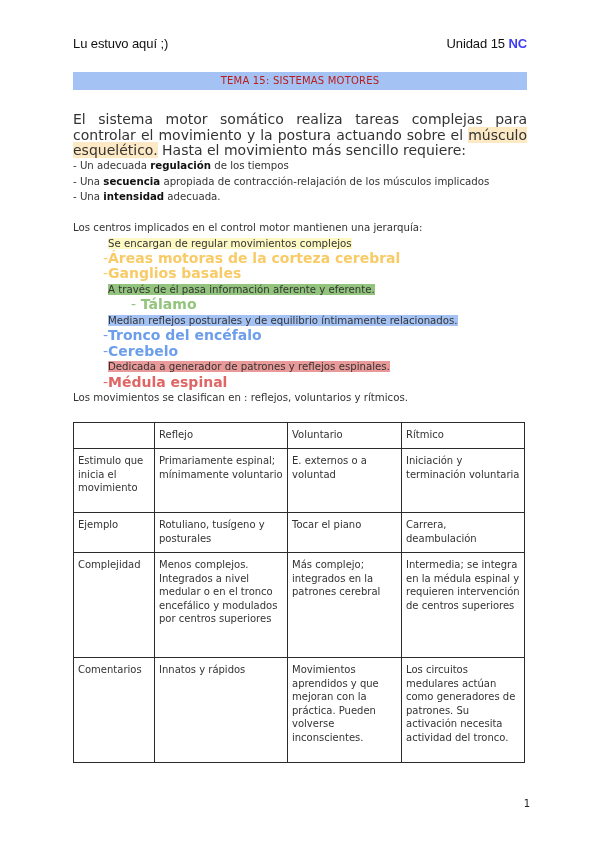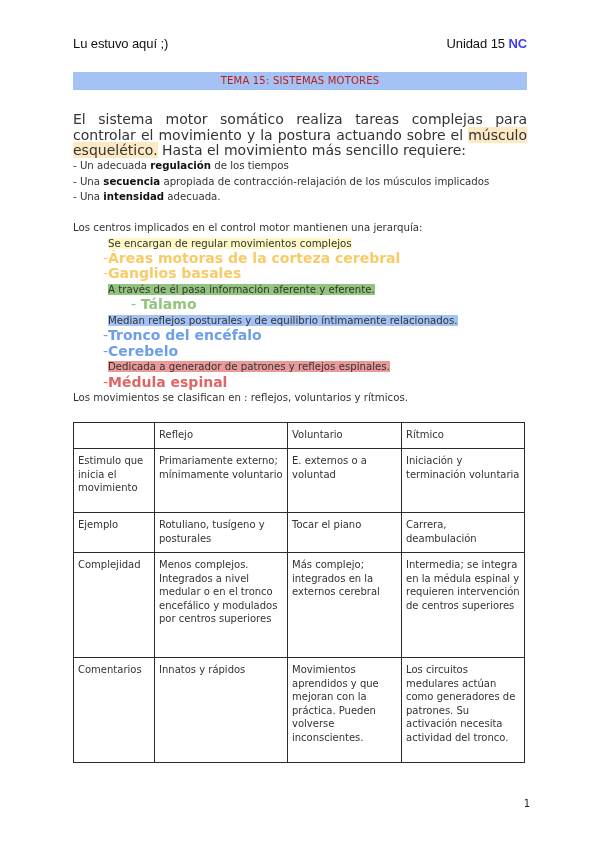--- a/index.html
+++ b/index.html
@@ -69,34 +69,34 @@
     </colgroup>
   <tbody>
       <tr style="height:26px;">
     <td></td>
     <td>Reflejo</td>
     <td>Voluntario</td>
     <td>Rítmico</td>
   </tr>
   <tr style="height:64px;">
     <td>Estimulo que inicia el movimiento</td>
-    <td>Primariamente externo; mínimamente voluntario</td>
+    <td>Primariamente espinal; mínimamente voluntario</td>
     <td>E. externos o a voluntad</td>
     <td>Iniciación y terminación voluntaria</td>
   </tr>
   <tr style="height:40px;">
     <td>Ejemplo</td>
     <td>Rotuliano, tusígeno y posturales</td>
     <td>Tocar el piano</td>
     <td>Carrera, deambulación</td>
   </tr>
   <tr style="height:105px;">
     <td>Complejidad</td>
     <td>Menos complejos. Integrados a nivel medular o en el tronco encefálico y modulados por centros  superiores</td>
-    <td>Más complejo; integrados en la externos cerebral</td>
+    <td>Más complejo; integrados en la patrones cerebral</td>
     <td>Intermedia; se integra en la médula espinal y requieren intervención de centros superiores</td>
   </tr>
   <tr style="height:105px;">
     <td>Comentarios</td>
     <td>Innatos y rápidos</td>
     <td>Movimientos aprendidos y que mejoran con la práctica. Pueden volverse inconscientes.</td>
     <td>Los circuitos medulares actúan como generadores de patrones. Su activación necesita actividad del tronco.</td>
   </tr>
 </tbody>
   </table>

